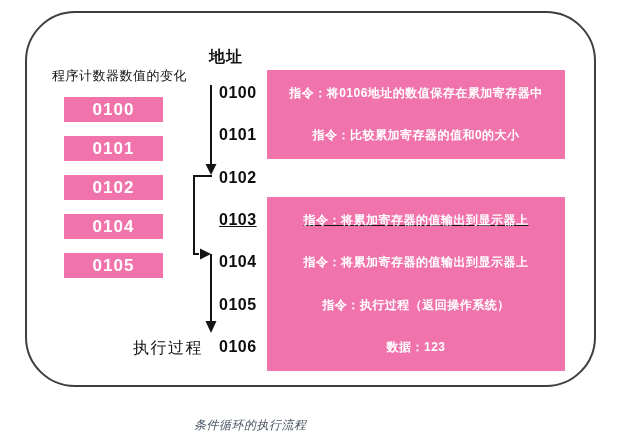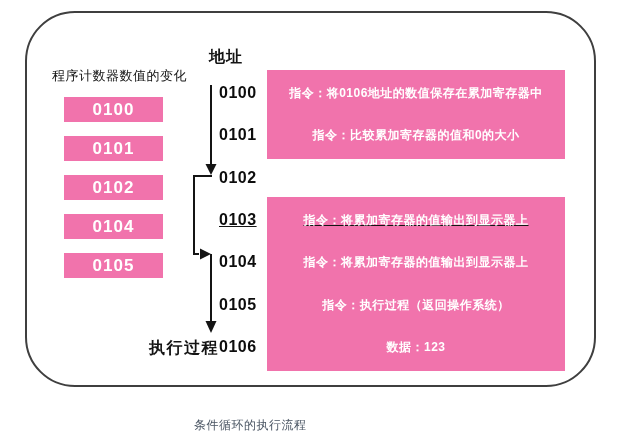--- a/index.html
+++ b/index.html
@@ -97,35 +97,36 @@
     pointer-events: none;
   }
   .flow line, .flow polyline {
     stroke: #141414;
     stroke-width: 2;
     fill: none;
   }
   .flow polygon { fill: #141414; stroke: none; }
   .exec-label {
     position: absolute;
-    left: 149px; top: 338px;
+    left: 133px; top: 338px;
     font-size: 16px;
-    font-weight: 700;
+    font-weight: 400;
     letter-spacing: 1.5px;
     color: var(--ink, #111);
     white-space: nowrap;
   }
   .caption {
     position: absolute;
     left: 194px; top: 417px;
     font-size: 12px;
     font-weight: 400;
     letter-spacing: 0.5px;
     color: var(--caption, #4a5563);
     white-space: nowrap;
+    font-style: italic;
   }
 </style>
 </head>
 <body>
 
 <div class="canvas">
 
   <div class="frame"></div>
 
   <div class="pc-title">程序计数器数值的变化</div>

